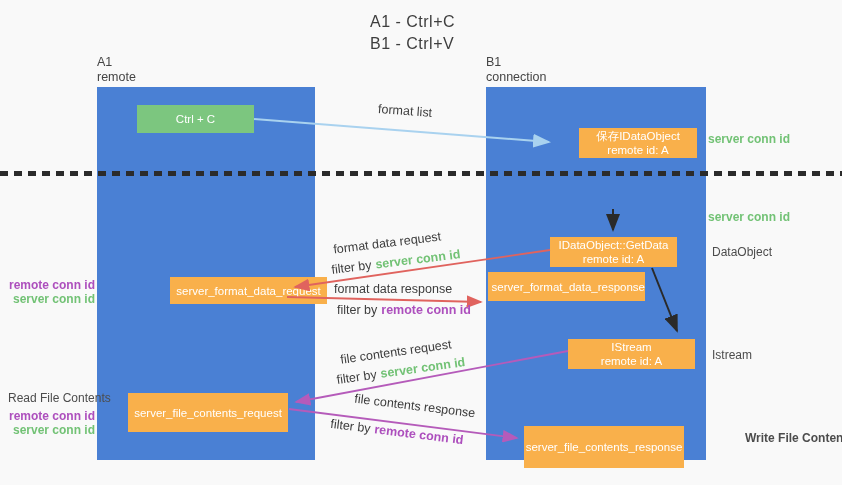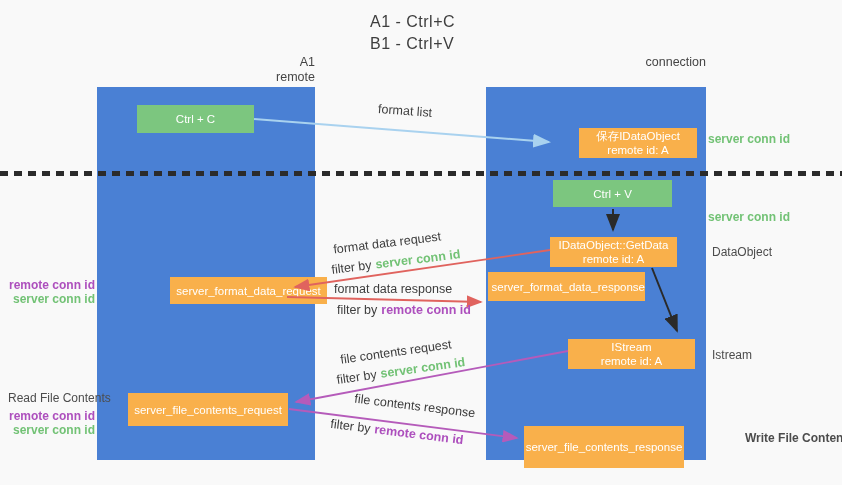--- a/index.html
+++ b/index.html
@@ -12,21 +12,21 @@
   .abs { position:absolute; }
   .lane { background:#4a80d4; z-index:1; }
   .node {
     z-index:3; color:#fff; text-align:center; font-size:11.5px;
     display:flex; flex-direction:column; align-items:center; justify-content:center;
     line-height:14px; white-space:nowrap;
   }
   .green-node  { background:#7cc67f; }
   .orange-node { background:#f9b04b; }
   .title { font-size:16px; line-height:22px; color:#3e3e3e; z-index:6; letter-spacing:0.5px; }
-  .lane-header { text-align:right; font-size:12.5px; line-height:15px; color:#454545; z-index:6; }
+  .lane-header { text-align:left; font-size:12.5px; line-height:15px; color:#454545; z-index:6; }
   .dotted {
     height:5px; width:842px; z-index:4;
     background:repeating-linear-gradient(to right,#2b2b2b 0 8px,transparent 8px 14px);
   }
   .arrow-label { font-size:12.5px; color:#3d3d3d; z-index:6; white-space:nowrap; }
   .side-label  { font-size:12px;  color:#4c4c4c; z-index:6; white-space:nowrap; }
   .pair { font-size:12px; font-weight:bold; line-height:14px; text-align:right; width:95px; z-index:6; }
   .txt-green  { color:#72c275; font-weight:bold; }
   .txt-purple { color:#ad4fbd; font-weight:bold; }
   .rot-n7 { transform:rotate(-7deg); }
@@ -45,60 +45,58 @@
   <div class="abs title" style="left:370px; top:11px;">
     <div>A1 - Ctrl+C</div>
     <div>B1 - Ctrl+V</div>
   </div>
 
   <div class="abs lane-header" style="left:97px; top:55px; width:218px;">
     <div>A1</div>
     <div>remote</div>
   </div>
   <div class="abs lane-header" style="left:486px; top:55px; width:220px;">
+    <div>B1</div>
     <div>connection</div>
   </div>
 
   <div class="abs lane" style="left:97px; top:87px; width:218px; height:373px;"></div>
   <div class="abs lane" style="left:486px; top:87px; width:220px; height:373px;"></div>
 
   <div class="abs dotted" style="left:0; top:171px;"></div>
 
   <div class="abs node green-node" style="left:137px; top:105px; width:117px; height:28px;">
     <span>Ctrl + C</span>
   </div>
 
   <div class="abs node orange-node" style="left:555px; top:128px; width:118px; height:30px;margin-left:24px;">
     <span>保存IDataObject</span>
     <span>remote id: A</span>
   </div>
 
-  <div class="abs node green-node" style="left:553px; top:180px; width:119px; height:27px;">
-    <span>Ctrl + V</span>
-  </div>
 
   <div class="abs node orange-node" style="left:550px; top:237px; width:127px; height:30px;">
     <span>IDataObject::GetData</span>
     <span>remote id: A</span>
   </div>
 
   <div class="abs node orange-node" style="left:130px; top:277px; width:157px; height:27px;margin-left:40px;">
     <span>server_format_data_request</span>
   </div>
 
   <div class="abs node orange-node" style="left:488px; top:272px; width:157px; height:29px;align-items:flex-end;">
     <span>server_format_data_response</span>
   </div>
 
   <div class="abs node orange-node" style="left:568px; top:339px; width:127px; height:30px;">
     <span>IStream</span>
     <span>remote id: A</span>
   </div>
 
-  <div class="abs node orange-node" style="left:128px; top:393px; width:160px; height:33px;">
+  <div class="abs node orange-node" style="left:128px; top:393px; width:160px; height:39px;">
     <span>server_file_contents_request</span>
   </div>
 
   <div class="abs node orange-node" style="left:524px; top:426px; width:160px; height:42px;">
     <span>server_file_contents_response</span>
   </div>
 
   <svg class="overlay" width="842" height="485">
     <defs>
       <marker id="m-blue" markerWidth="9" markerHeight="7" refX="8" refY="3.5" orient="auto">

